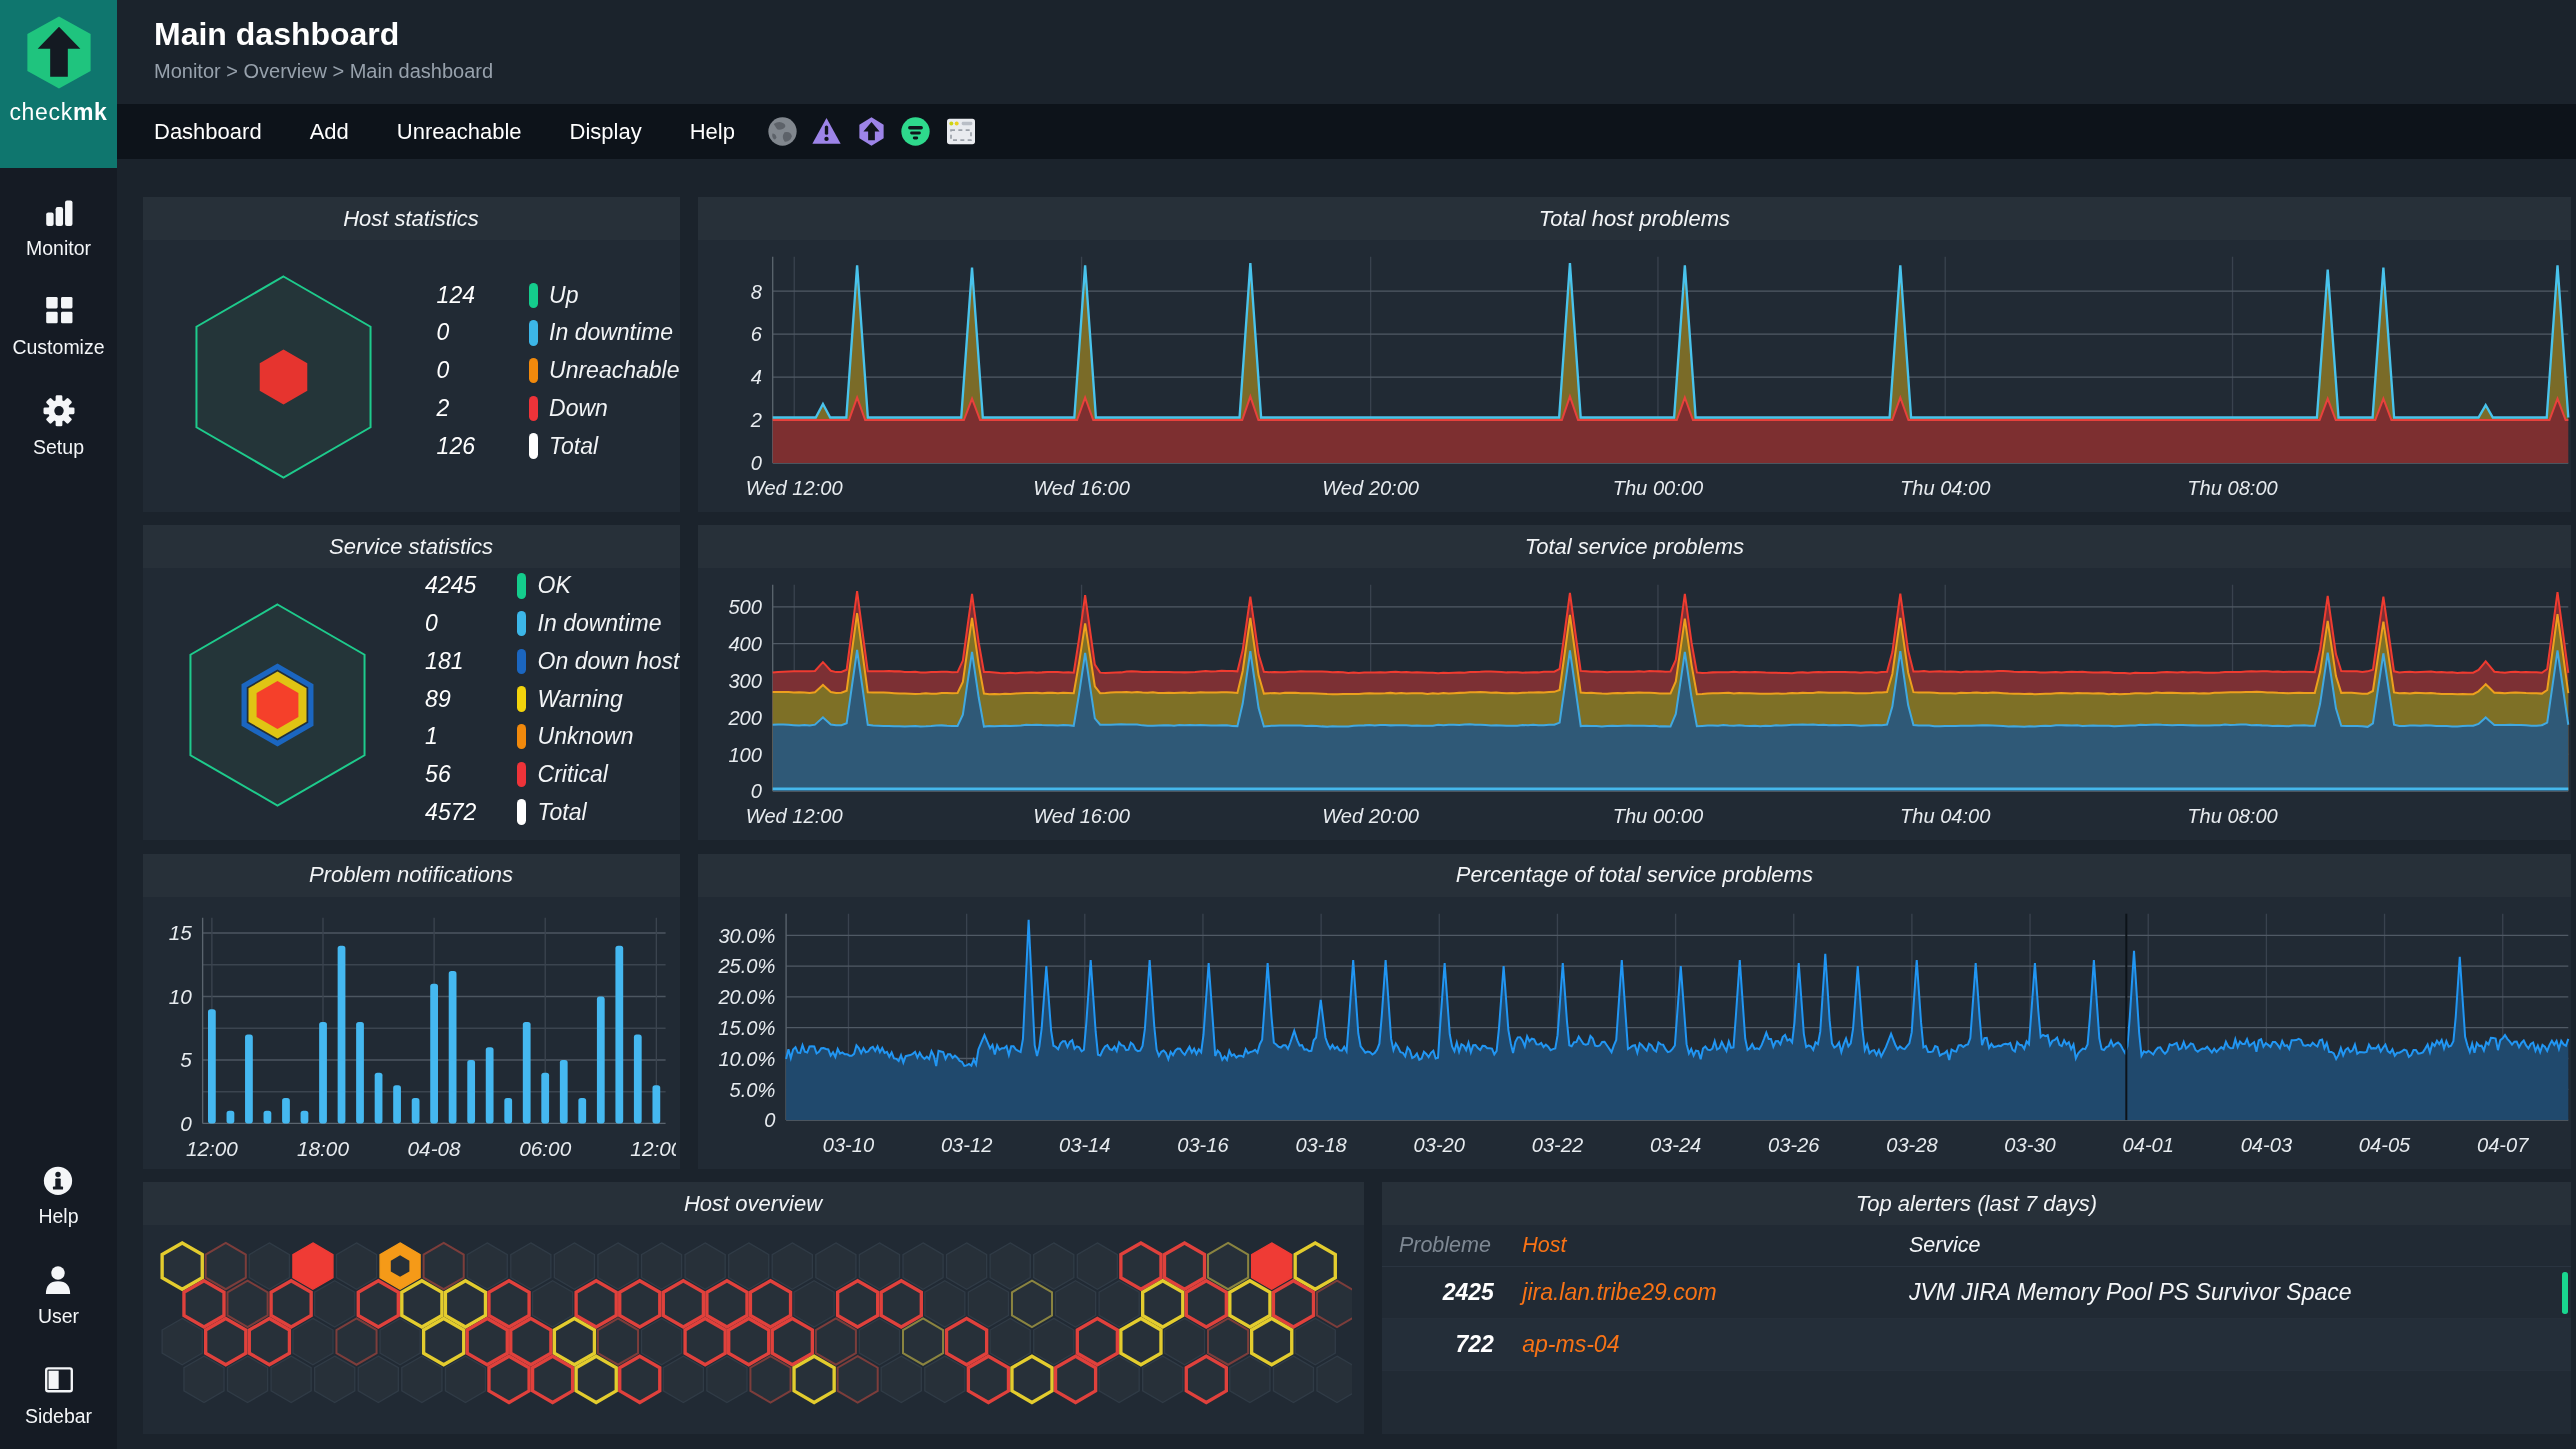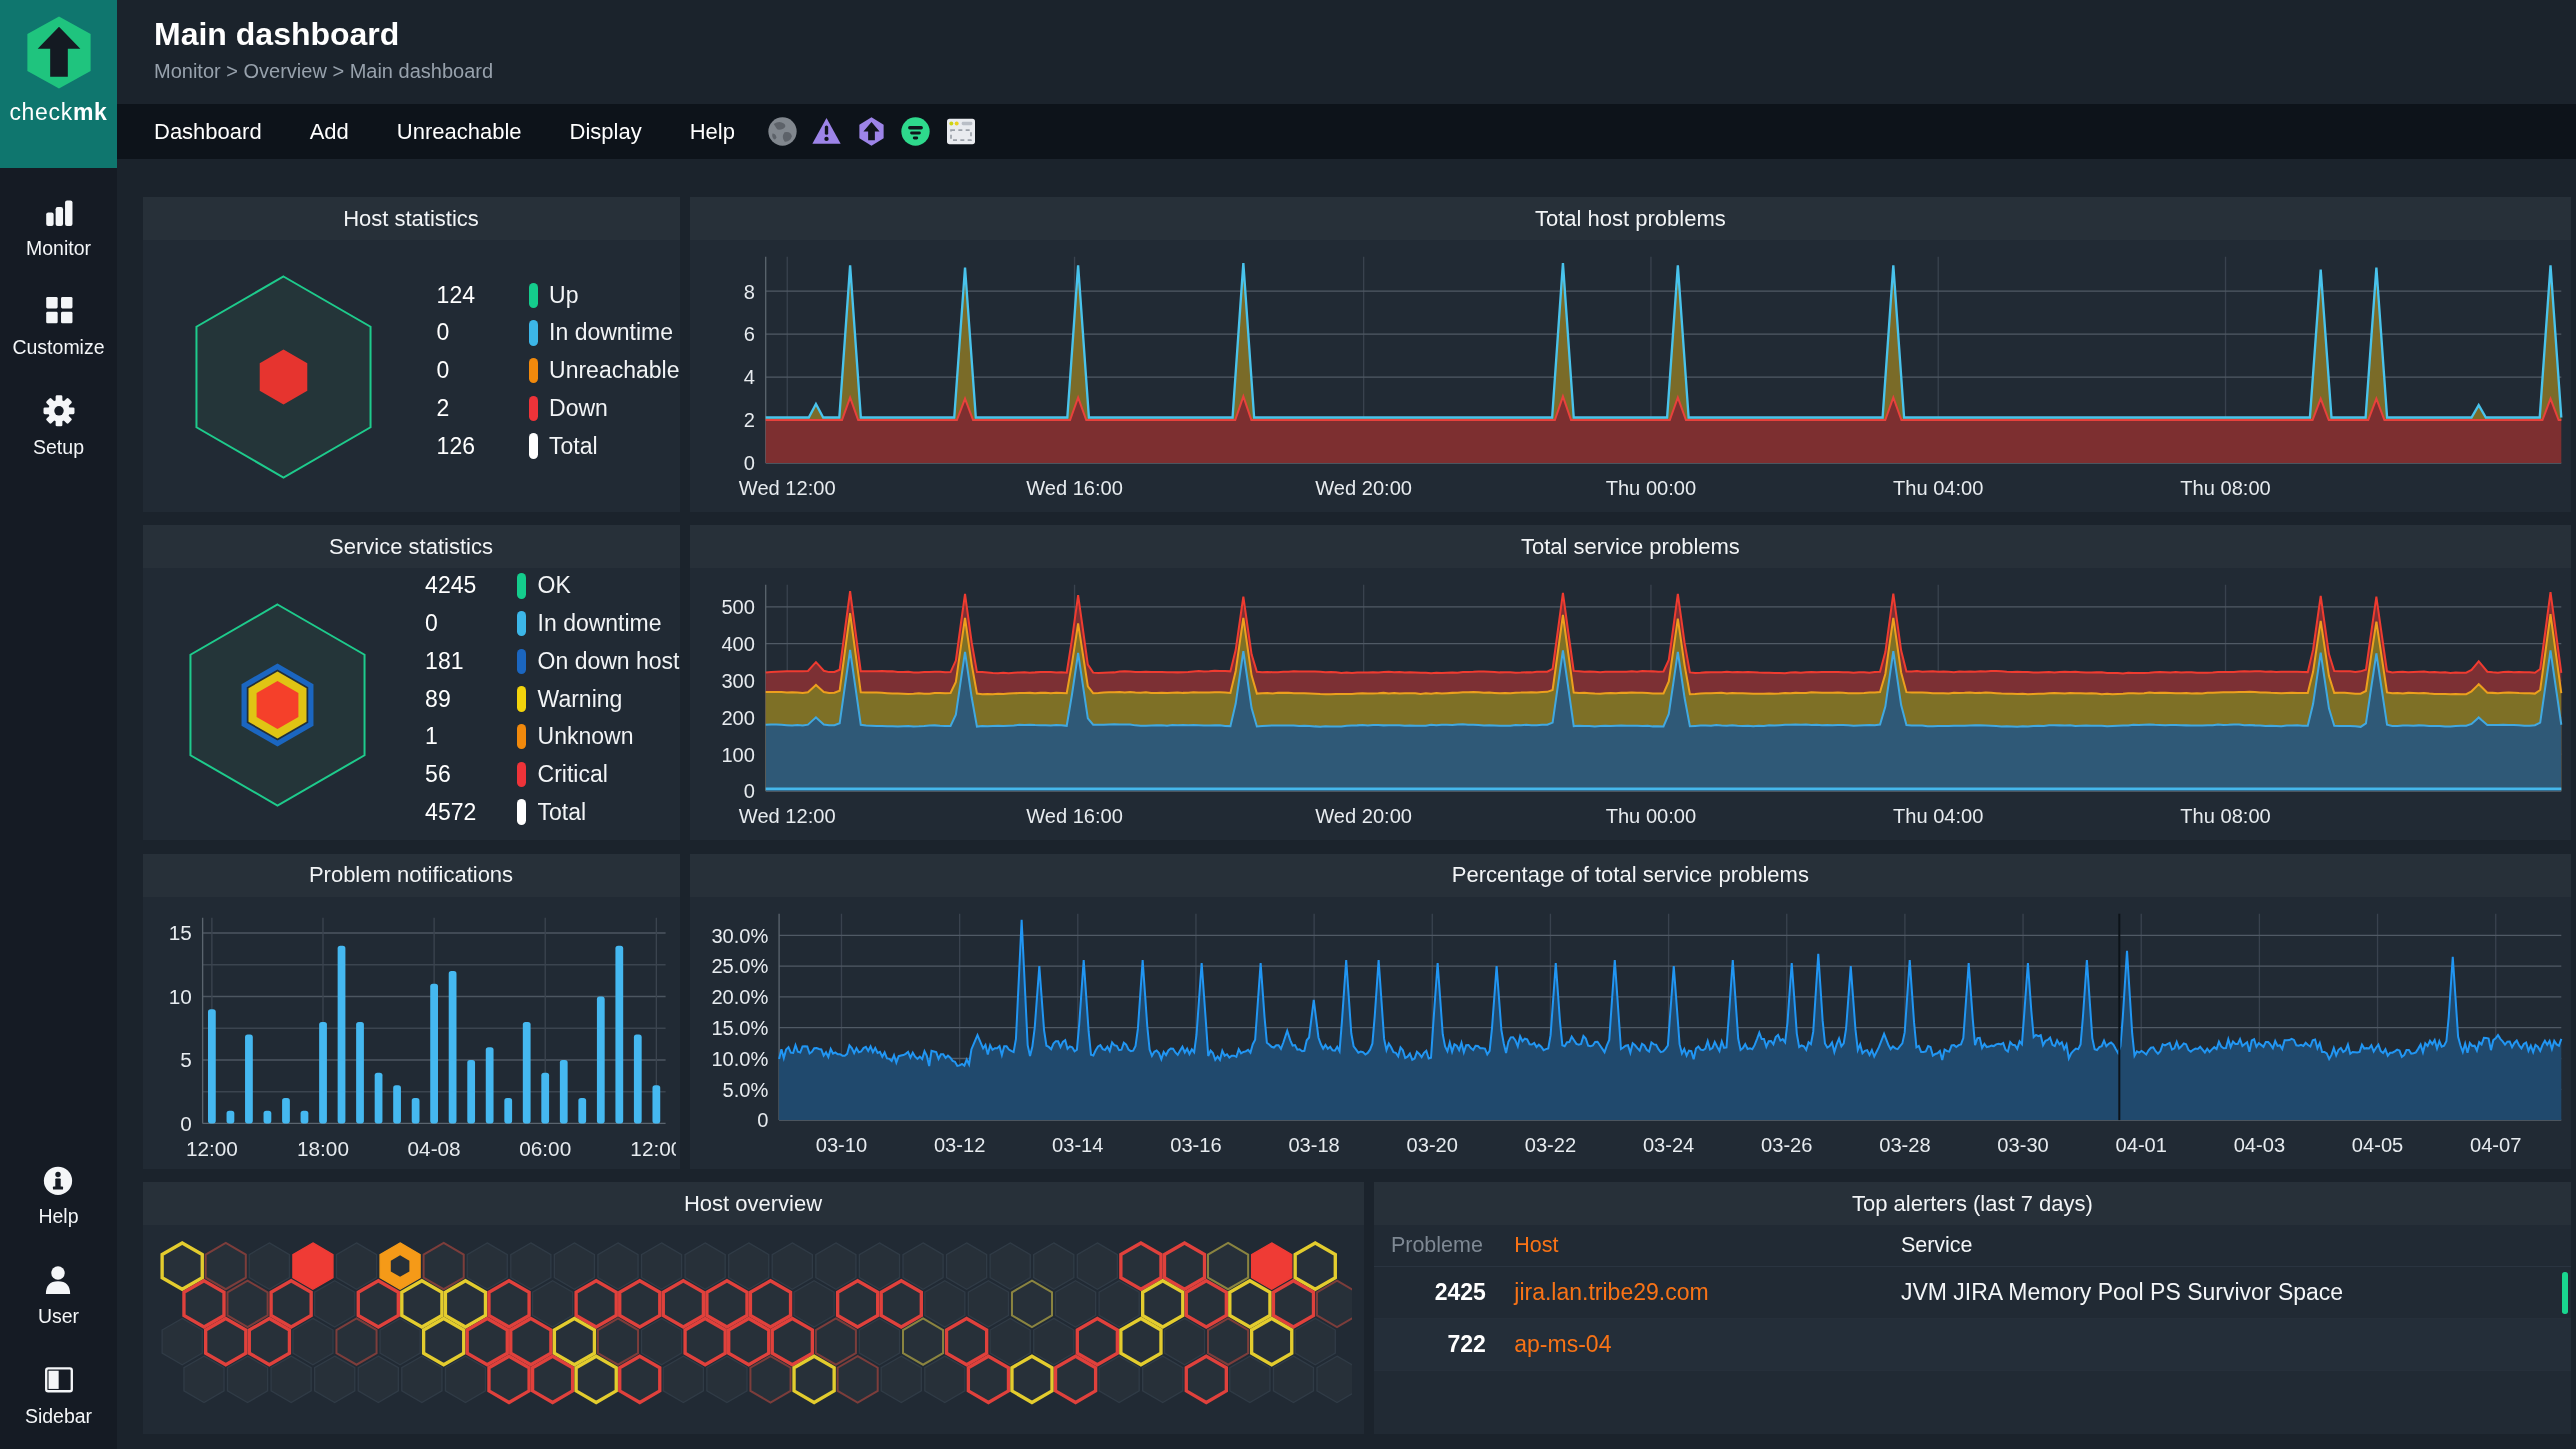--- a/index.html
+++ b/index.html
@@ -41,21 +41,21 @@
     display:flex; align-items:center;
     padding-left:37px; font-size:22px; color:#ffffff;
   }
   .menu-items { display:flex; gap:48px; }
   .menu-item { cursor:pointer; }
   .menu-icons { display:flex; gap:13.4px; margin-left:32px; align-items:center; }
   .menu-icons svg { display:block; cursor:pointer; }
 
   
   .content { flex:1; padding:38px 4.7px 0 25.5px; }
-  .crow { display:flex; gap:10px; margin-bottom:13.4px; }
+  .crow { display:flex; gap:18px; margin-bottom:13.4px;font-style:italic; }
   .panel { background:#212a34; display:flex; flex-direction:column; position:relative; }
   .panel-header {
     height:43px; flex-shrink:0; background:#273039;
     display:flex; align-items:center; justify-content:center;
     font-size:22px; color:#f2f4f6;
   }
   .panel-body { flex:1; position:relative; overflow:hidden; }
   .w-left  { width:537px; flex-shrink:0; }
   .w-right { flex:1; min-width:0; }
   .w-hexgrid { width:1221px; flex-shrink:0; }

